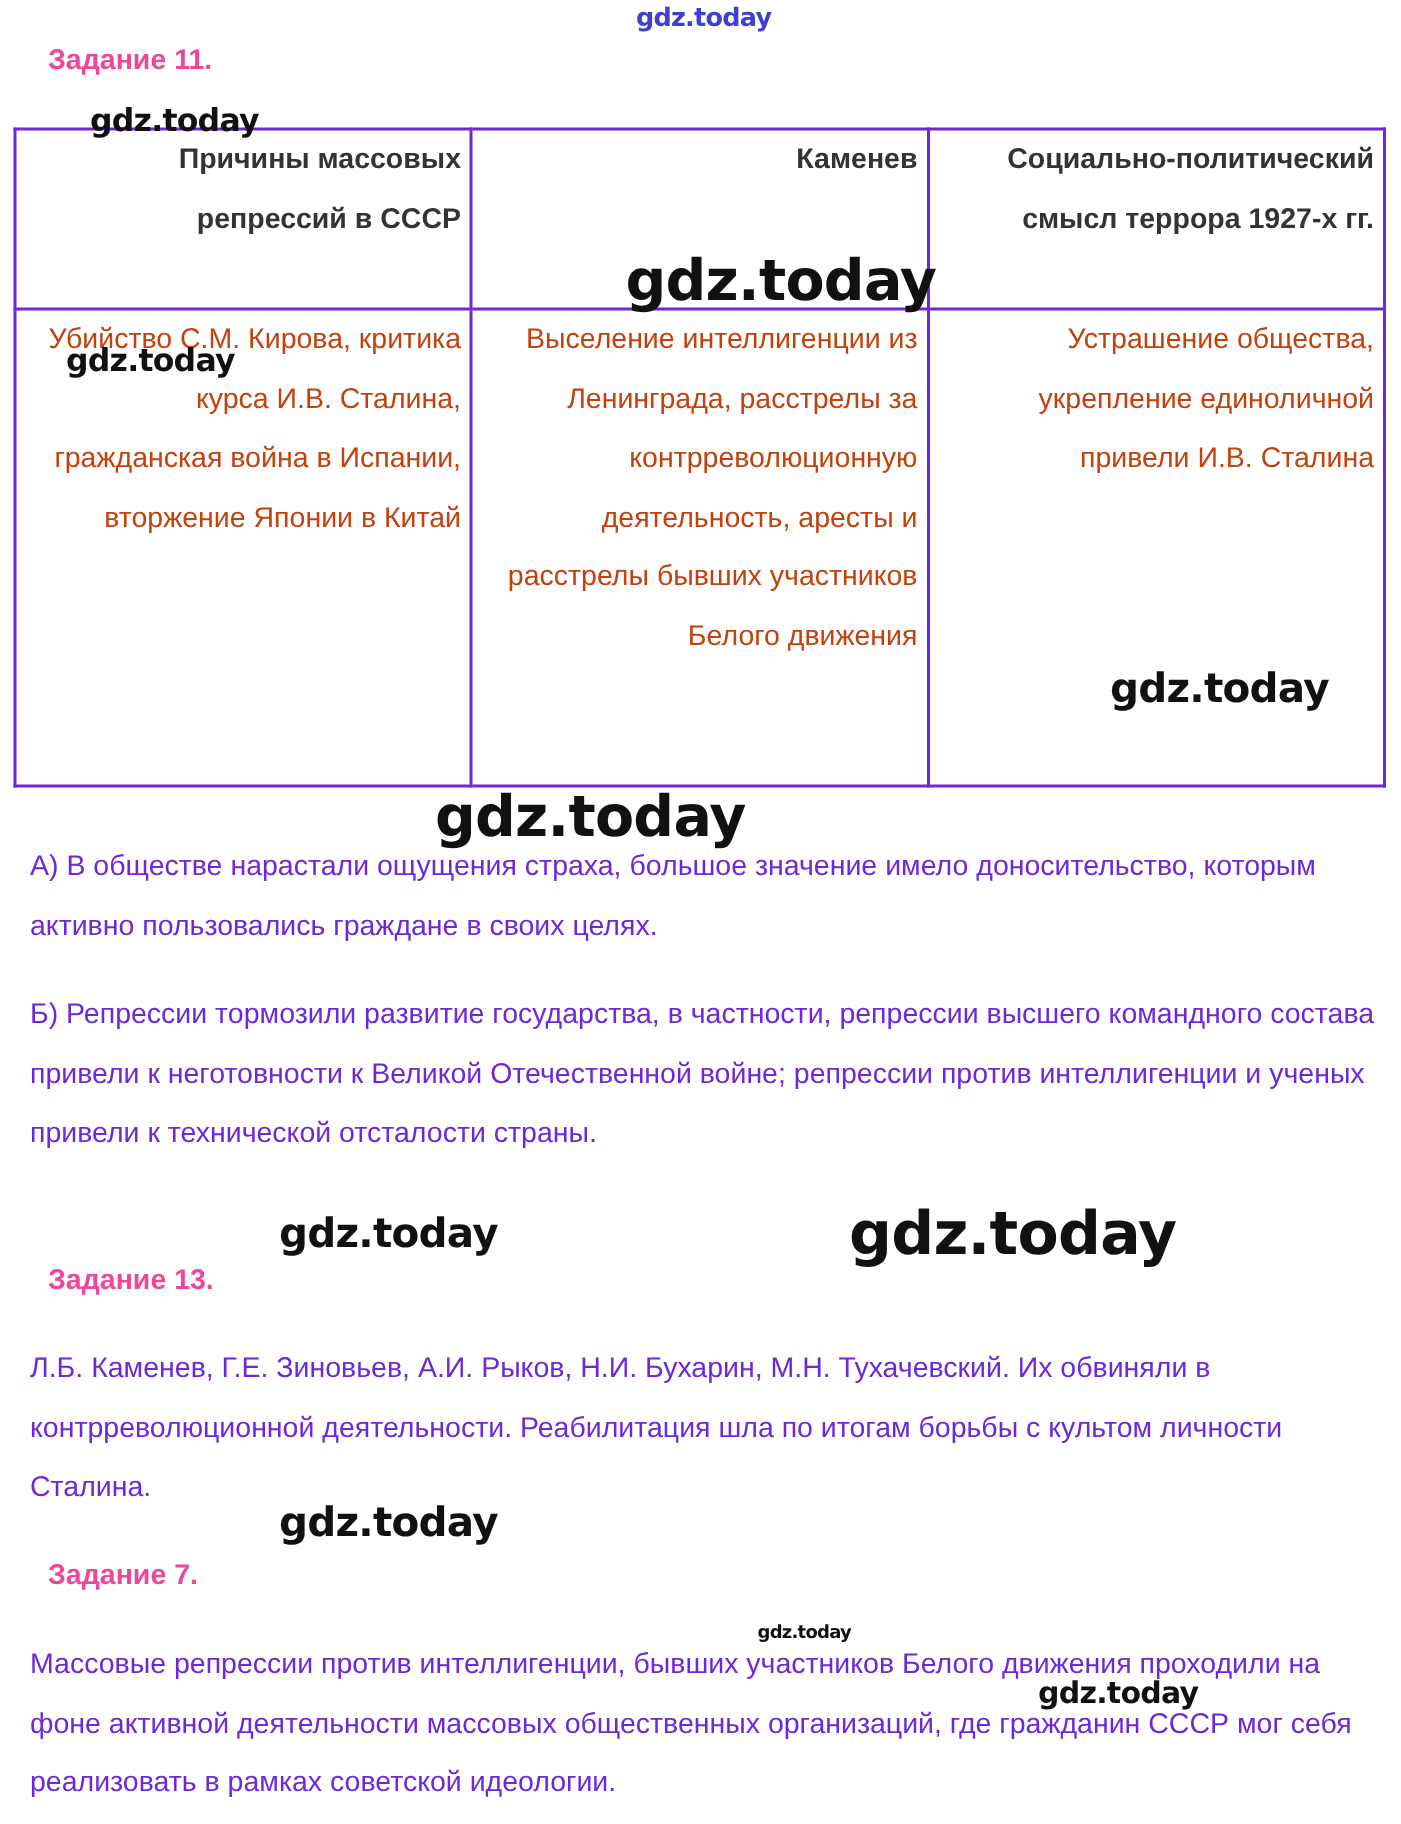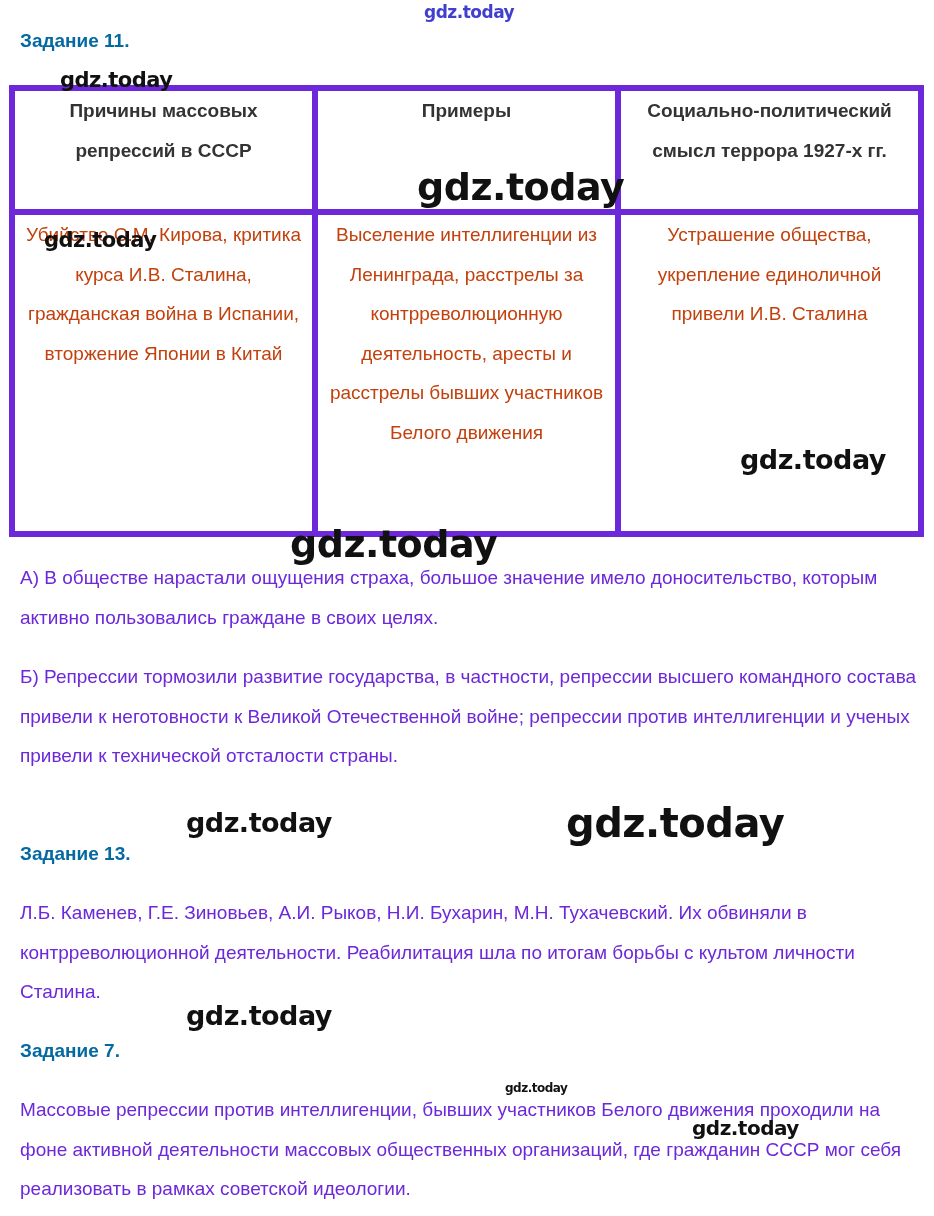--- a/index.html
+++ b/index.html
@@ -1,28 +1,28 @@
 <!DOCTYPE html>
 <html><head>
 <meta charset="utf-8">
 <style>
   html, body { margin: 0; padding: 0; background: #ffffff; }
   body {
     width: 934px; height: 1216px; position: relative; overflow: hidden;
     font-family: "Liberation Sans", sans-serif; color: #333333;
   }
   .heading {
-    position: absolute; left: 20px; font-weight: bold; font-size: 19px; color: #0369a1;
+    position: absolute; left: 32px; font-weight: bold; font-size: 19px; color: #ec4899;
   }
   table.answer-table {
     position: absolute; left: 9px; top: 85px; width: 915px;
     border-collapse: collapse; table-layout: fixed;
   }
   table.answer-table td, table.answer-table th {
-    border: 6px solid #6d28d9; text-align: center; vertical-align: top;
+    border: 2px solid #6d28d9; text-align: right; vertical-align: top;
     font-size: 19px; line-height: 39.5px; padding: 0 6px;
   }
   table.answer-table th { font-weight: bold; color: #333; height: 118px; padding-top: 0; }
   table.answer-table td { color: #c2410c; height: 316px; }
   .para {
     position: absolute; left: 20px; width: 900px;
     font-size: 19px; line-height: 39.5px; color: #6d28d9;
   }
   .wm {
     position: absolute; font-family: "DejaVu Sans", sans-serif; color: #111;
@@ -34,21 +34,21 @@
 <body>
 
 <div class="wm blue" style="left:424px; top:2px; font-size:17px;">gdz.today</div>
 
 <div class="heading" style="top:30px;">Задание 11.</div>
 
 <table class="answer-table">
   <tbody>
       <tr>
     <th>Причины массовых репрессий в СССР</th>
-    <th>Примеры</th>
+    <th>Каменев</th>
     <th>Социально-политический смысл террора 1927-х гг.</th>
   </tr>
   <tr>
     <td>Убийство С.М. Кирова, критика курса И.В. Сталина, гражданская война в Испании, вторжение Японии в Китай</td>
     <td>Выселение интеллигенции из Ленинграда, расстрелы за контрреволюционную деятельность, аресты и расстрелы бывших участников Белого движения</td>
     <td>Устрашение общества, укрепление единоличной привели И.В. Сталина</td>
   </tr>
 </tbody>
   </table>
 

